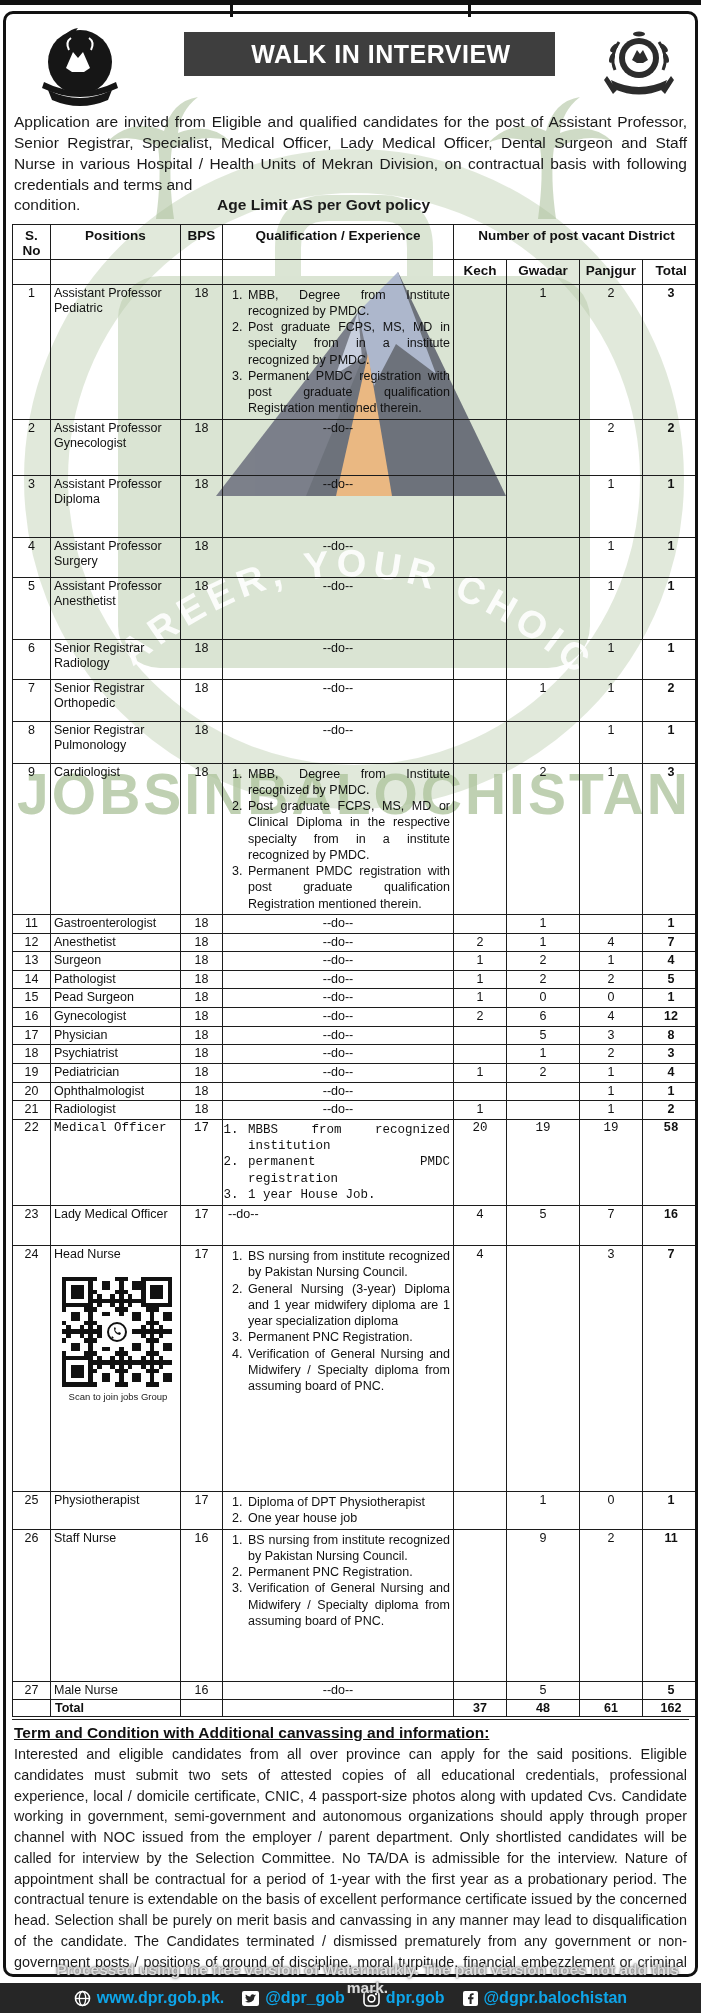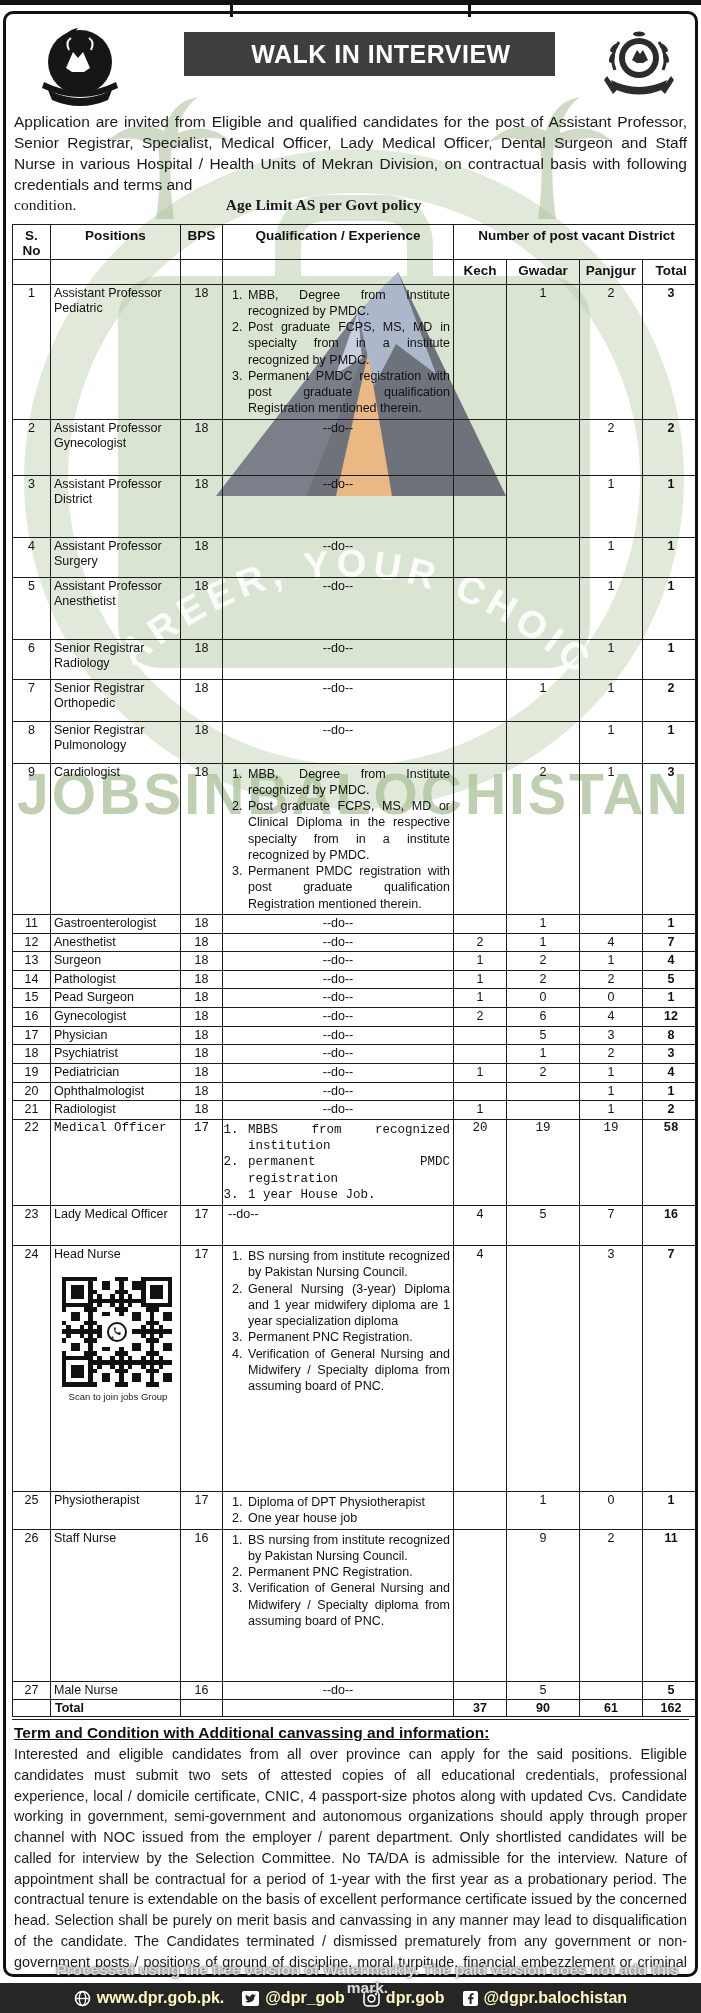--- a/index.html
+++ b/index.html
@@ -17,21 +17,21 @@
   
   #wm{position:absolute;left:0;top:0;z-index:1;pointer-events:none;}
 
   
   .hdr{position:relative;height:92px;}
   .hdr .emblem-left{position:absolute;left:24px;top:6px;}
   .hdr .emblem-right{position:absolute;right:8px;top:4px;}
   .title-bar{position:absolute;left:172px;top:14px;width:348px;height:44px;background:#3e3e3e;color:#fff;
     display:flex;align-items:center;justify-content:center;font-weight:bold;font-size:25px;letter-spacing:.5px;padding-left:23px;}
   .intro{font-size:15.5px;color:#1a1a1a;line-height:1.35;text-align:justify;margin:2px 2px 0 2px;}
-  .age-line{position:relative;font-size:15.5px;color:#1a1a1a;height:24px;margin:0 2px;font-family:Liberation Serif, serif;}
+  .age-line{position:relative;font-size:15.5px;color:#1a1a1a;height:24px;margin:0 2px;}
   .age-line .cond{position:absolute;left:0;top:0;}
   .age-line .age{position:absolute;left:46%;transform:translateX(-50%);top:0;font-weight:bold;}
 
   
   table.vac{width:100%;border-collapse:collapse;table-layout:fixed;margin-top:4px;background:transparent;}
   table.vac th,table.vac td{border:1.5px solid #1c1c1c;vertical-align:top;font-size:12.5px;color:#111;padding:1px 3px;background:transparent;}
   table.vac thead th{font-weight:bold;text-align:center;vertical-align:top;font-size:13.5px;padding-top:3px;}
   th.sno-h{white-space:pre-line;text-align:left;padding-left:4px;}
   .sub-h th{font-size:13.5px;height:20px;padding:2px;}
   td.c{text-align:center;}
@@ -55,21 +55,21 @@
   .terms{margin-top:2px;padding:2px 2px 0 2px;border-top:0.5px solid #222;}
   .terms h3{margin:2px 0 2px 0;font-size:15.5px;text-decoration:underline;color:#111;}
   .terms p{margin:0;font-size:14.4px;line-height:1.44;text-align:justify;color:#1b1b1b;}
 
   
   .wmly{position:absolute;left:0;right:0;top:1961px;z-index:6;text-align:center;font-size:15.5px;font-weight:bold;
     color:rgba(255,255,255,.82);text-shadow:0 0 3px rgba(60,60,60,.9),0 0 1px rgba(60,60,60,.9);padding-left:34px;}
 
   
   .social-bar{position:absolute;left:0;right:0;bottom:0;height:30px;background:#262626;z-index:5;
-    display:flex;align-items:center;justify-content:center;gap:18px;color:#fef9c3;font-weight:bold;font-size:16px;}
+    display:flex;align-items:center;justify-content:center;gap:18px;color:#0ea5e9;font-weight:bold;font-size:16px;}
   .social-item{display:flex;align-items:center;gap:6px;}
   .social-item svg{display:block;}
 </style>
 </head>
 <body>
 
 <div id="page">
 
   <div class="top-strip"></div>
   <div class="top-tick" style="left:230px;"></div>
@@ -210,21 +210,21 @@
                 <div class="do">--do--</div>
               </td>
               <td class="c"></td>
               <td class="c"></td>
               <td class="c">2</td>
               <td class="total-col">2</td>
             </tr>
             <tr style="height: 62px;">
               <td class="c">3</td>
               <td class="pos">
-                <div>Assistant Professor District</div>
+                <div>Assistant Professor Diploma</div>
               </td>
               <td class="c">18</td>
               <td>
                 <div class="do">--do--</div>
               </td>
               <td class="c"></td>
               <td class="c"></td>
               <td class="c">1</td>
               <td class="total-col">1</td>
             </tr>
@@ -1208,21 +1208,21 @@
               <td class="total-col">5</td>
             </tr>
           </tbody>
         <tfoot>
           <tr>
             <td></td>
             <td class="lbl">Total</td>
             <td></td>
             <td></td>
             <td class="c">37</td>
-            <td class="c">90</td>
+            <td class="c">48</td>
             <td class="c">61</td>
             <td class="c">162</td>
           </tr>
         </tfoot>
       </table>
 
       <div class="terms">
         <h3>Term and Condition with Additional canvassing and information:</h3>
         <p><span>Interested and eligible candidates from all over province can apply for the said positions. Eligible candidates must submit two sets of attested copies of all educational credentials, professional experience, local / domicile certificate, CNIC, 4 passport-size photos along with updated Cvs. Candidate working in government, semi-government and autonomous organizations should apply through proper channel with NOC issued from the employer / parent department. Only shortlisted candidates will be called for interview by the Selection Committee. No TA/DA is admissible for the interview. Nature of appointment shall be contractual for a period of 1-year with the first year as a probationary period. The contractual tenure is extendable on the basis of excellent performance certificate issued by the concerned head. Selection shall be purely on merit basis and canvassing in any manner may lead to disqualification of the candidate. The Candidates terminated / dismissed prematurely from any government or non-government posts / positions of ground of discipline, moral turpitude, financial embezzlement or criminal offences are ineligible to apply. Concealment of facts or submission of any counterfeit document shall lead to dismissal from the position followed by legal disciplinary action. The competent authority i.e Commissioner Mekran Division reserves the right to postponed, decrease or increase the number of positions / vacancies if deemed necessary. Application can be delivered personally or by post / courier to the Divisional Director Health Services, Mekran Division at Turbat, during the working hours. The last date to apply is </span></p>
       </div>

